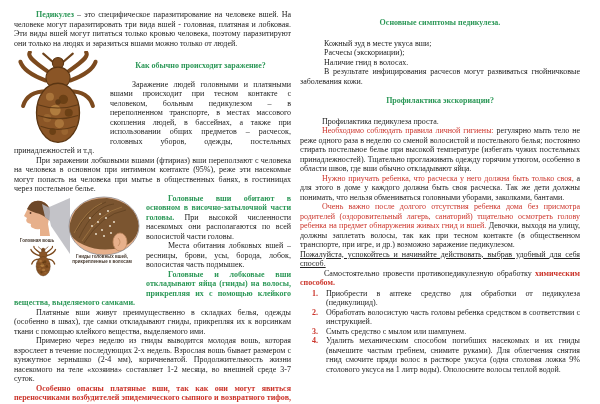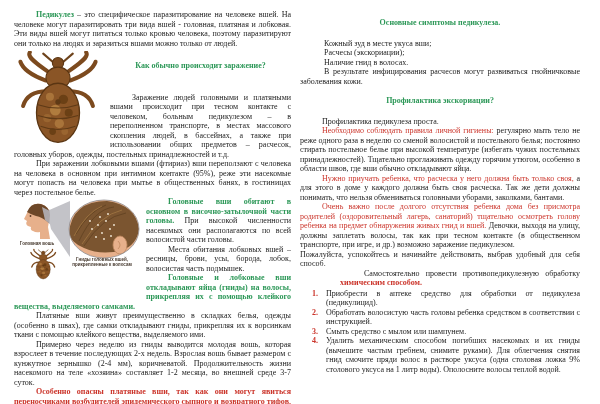--- a/index.html
+++ b/index.html
@@ -5,39 +5,39 @@
   html,body{margin:0;padding:0;background:#ffffff;}
   .page{
     position:relative;width:600px;height:404px;background:#ffffff;overflow:hidden;
     font-family:"Liberation Serif","DejaVu Serif",serif;
     font-size:8px;line-height:9.5px;color:#222222;
   }
   .col{position:absolute;top:10px;text-align:justify;}
   .col-left{left:14px;width:277px;}
   .col-right{left:300px;width:280px;}
   p{margin:0;text-indent:22px;}
-  p.noind{text-indent:0;}
+  p.noind{text-indent:0;text-decoration:underline;}
   .h{color:#2d9858;font-weight:bold;text-align:center;text-indent:0;}
   .green-b{color:#2d9858;font-weight:bold;}
   .red{color:#cb342a;}
   .red-b{color:#cb342a;font-weight:bold;}
-  .h-infection{margin:13px 0 22px;}
+  .h-infection{margin:13px 0 9px;}
   .h-symptoms{margin:8px 0 11px;}
   .h-prevention{margin:10px 0 11px;}
   .h-actions{margin:10px 0 11px;}
   .fig-louse{float:left;width:88px;height:94px;margin:3px 8px 0 0;}
   .fig-head{float:left;width:126px;height:96px;margin:2px 6px 0 0;position:relative;}
   .fig-caption{
     position:absolute;font-family:"Liberation Sans","DejaVu Sans",sans-serif;
     font-size:4.5px;line-height:5.4px;color:#44372c;text-align:center;font-weight:bold;
   }
   .cap-louse{left:0;top:42px;width:46px;}
   .cap-nits{left:52px;top:58px;width:72px;}
   .sym{text-indent:24px;}
-  .act-mix{text-indent:24px;margin-left:40px;}
+  .act-mix{text-indent:24px;}
   .olist{margin-top:1px;}
   .li{display:flex;margin:0;}
   .li .num{flex:0 0 14px;margin-left:12px;text-align:left;color:#cb342a;font-weight:bold;}
   .li .txt{flex:1;text-align:justify;}
   .clear{clear:both;}
 </style>
 </head>
 <body>
 
 <div class="page">

